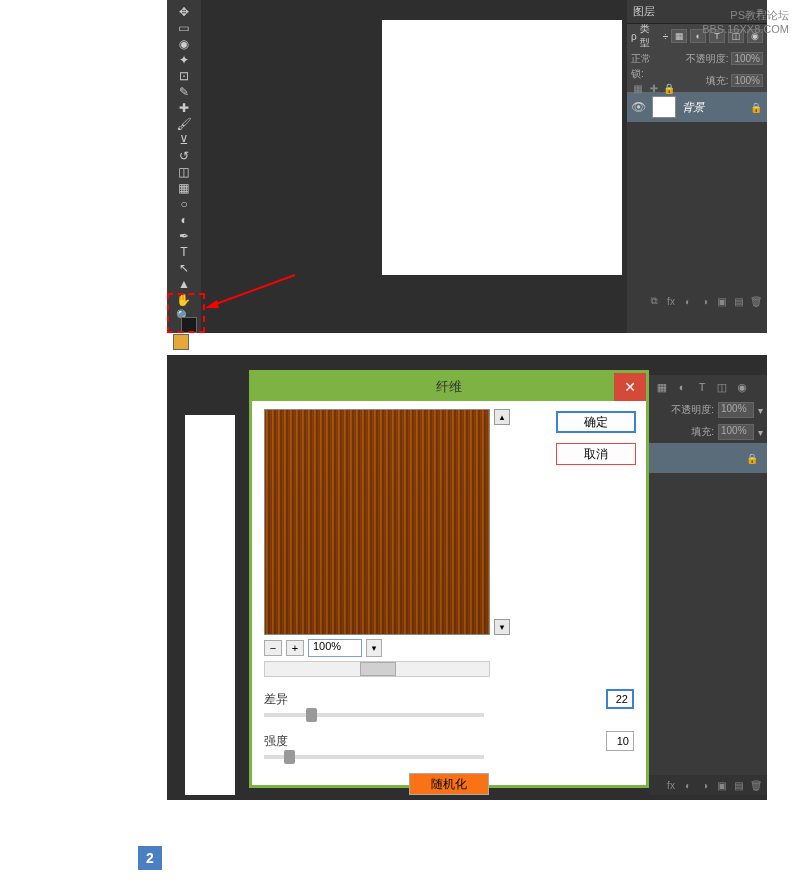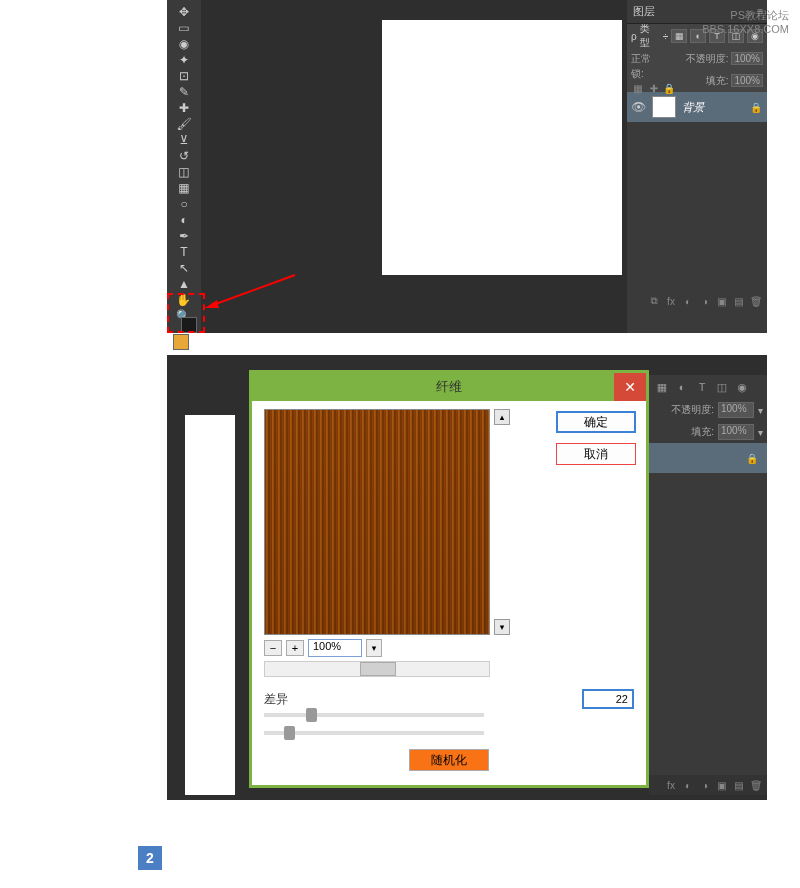--- a/index.html
+++ b/index.html
@@ -57,21 +57,21 @@
     .zoom-btn { width: 18px; height: 16px; background: #eee; border: 1px solid #aaa; display: flex; align-items: center; justify-content: center; font-size: 11px; }
     .zoom-val { background: #fff; border: 1px solid #7a9fd4; width: 54px; height: 18px; padding: 0 4px; font-size: 11px; }
     .zoom-dd { width: 16px; height: 18px; background: #eee; border: 1px solid #aaa; font-size: 9px; display: flex; align-items: center; justify-content: center; }
     
     .scroll-h { margin-top: 4px; width: 226px; height: 16px; background: #f0f0f0; border: 1px solid #ccc; position: relative; }
     .scroll-thumb { position: absolute; left: 95px; top: 0; width: 36px; height: 14px; background: #d0d0d0; border: 1px solid #aaa; }
     
     .slider-section { margin-top: 12px; }
     .slider-row { display: flex; align-items: center; justify-content: space-between; margin-bottom: 4px; }
     .slider-label { font-size: 12px; color: #333; }
-    .slider-input { width: 52px; height: 20px; border: 2px solid #3b82d4; background: #fff; font-size: 11px; text-align: right; padding: 0 4px; }
+    .slider-input { width: 28px; height: 20px; border: 2px solid #3b82d4; background: #fff; font-size: 11px; text-align: right; padding: 0 4px; }
     .slider-input.plain { border: 1px solid #aaa; }
     .slider-track { width: 220px; height: 4px; background: #ddd; position: relative; margin-bottom: 14px; }
     .slider-thumb-el { position: absolute; top: -5px; width: 11px; height: 14px; background: #999; border-radius: 2px; }
     
     .random-btn { display: block; margin: 8px auto 0; width: 80px; height: 22px; background: #f97316; border: 1px solid #aaa; font-size: 12px; }
     
     .dialog-buttons { position: absolute; right: 10px; top: 10px; display: flex; flex-direction: column; gap: 10px; }
     .dlg-btn { width: 80px; height: 22px; background: #fdfdfd; border: 1px solid #ef4444; font-size: 12px; }
     .dlg-btn.primary { border: 2px solid #3b82d4; }
     
@@ -212,20 +212,24 @@
 
       <div class="slider-section">
         <div class="slider-row">
           <span class="slider-label">差异</span>
           <input class="slider-input" value="22" style="">
         </div>
         <div class="slider-track">
           <div class="slider-thumb-el" style="left:42px;"></div>
         </div>
 
+        <div class="slider-row">
+          <span class="slider-label">强度</span>
+          <input class="slider-input plain" value="10" style="">
+        </div>
         <div class="slider-track">
           <div class="slider-thumb-el" style="left:20px;"></div>
         </div>
       </div>
 
       <button class="random-btn">随机化</button>
 
       <div class="dialog-buttons">
         <button class="dlg-btn primary">确定</button>
         <button class="dlg-btn">取消</button>

